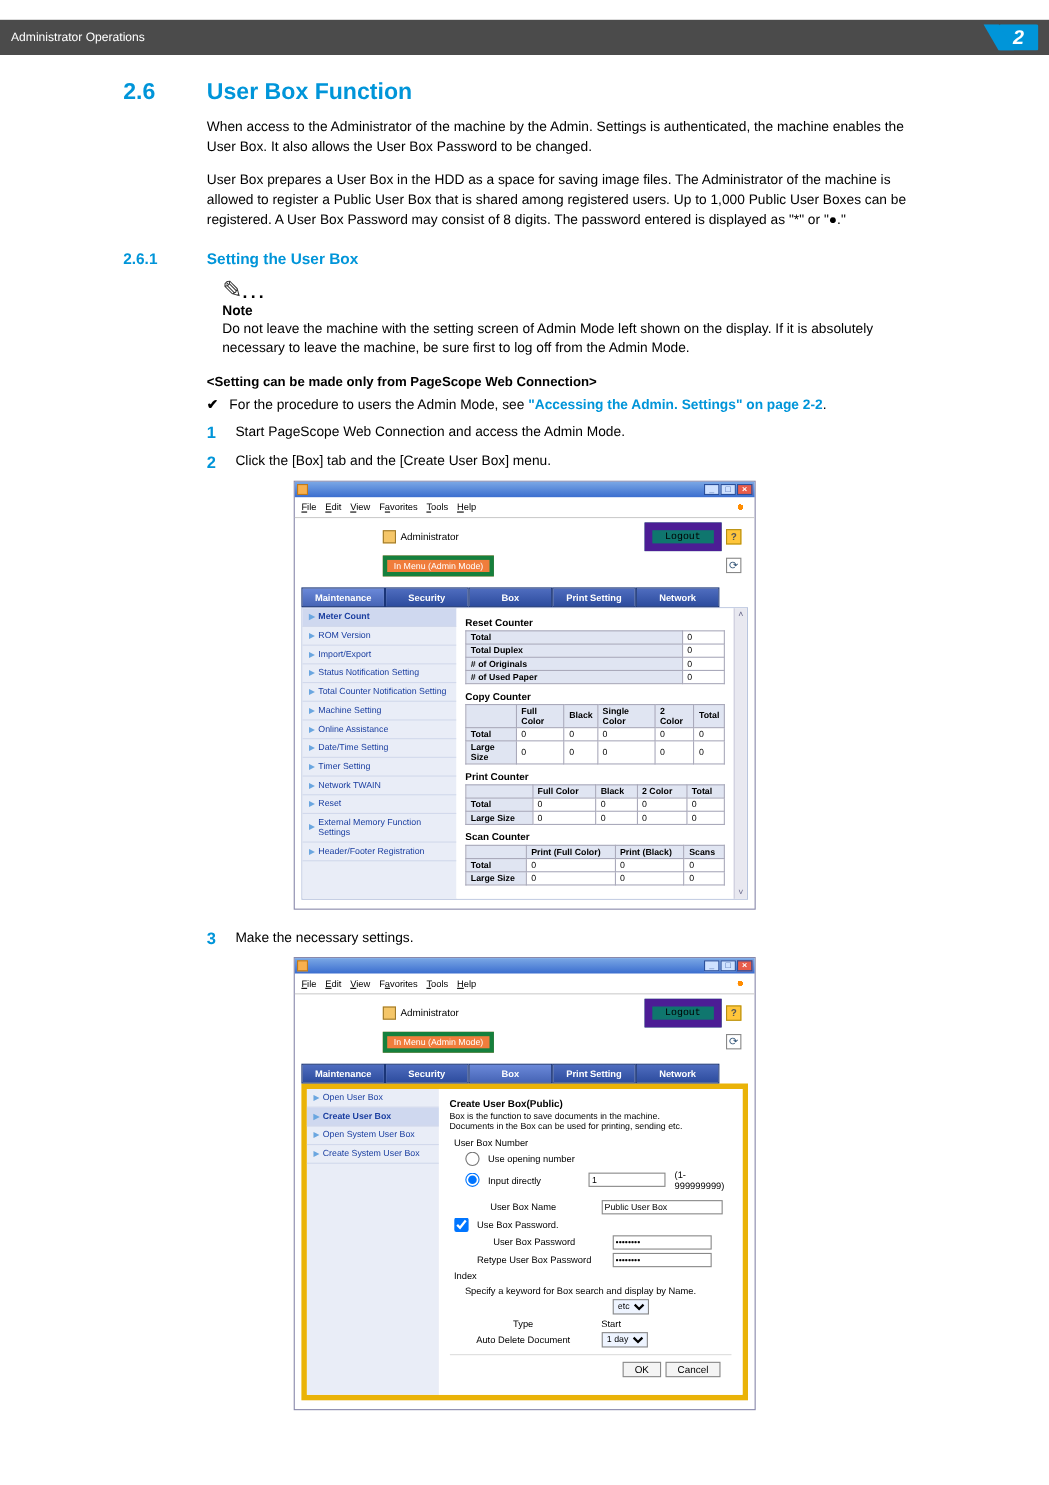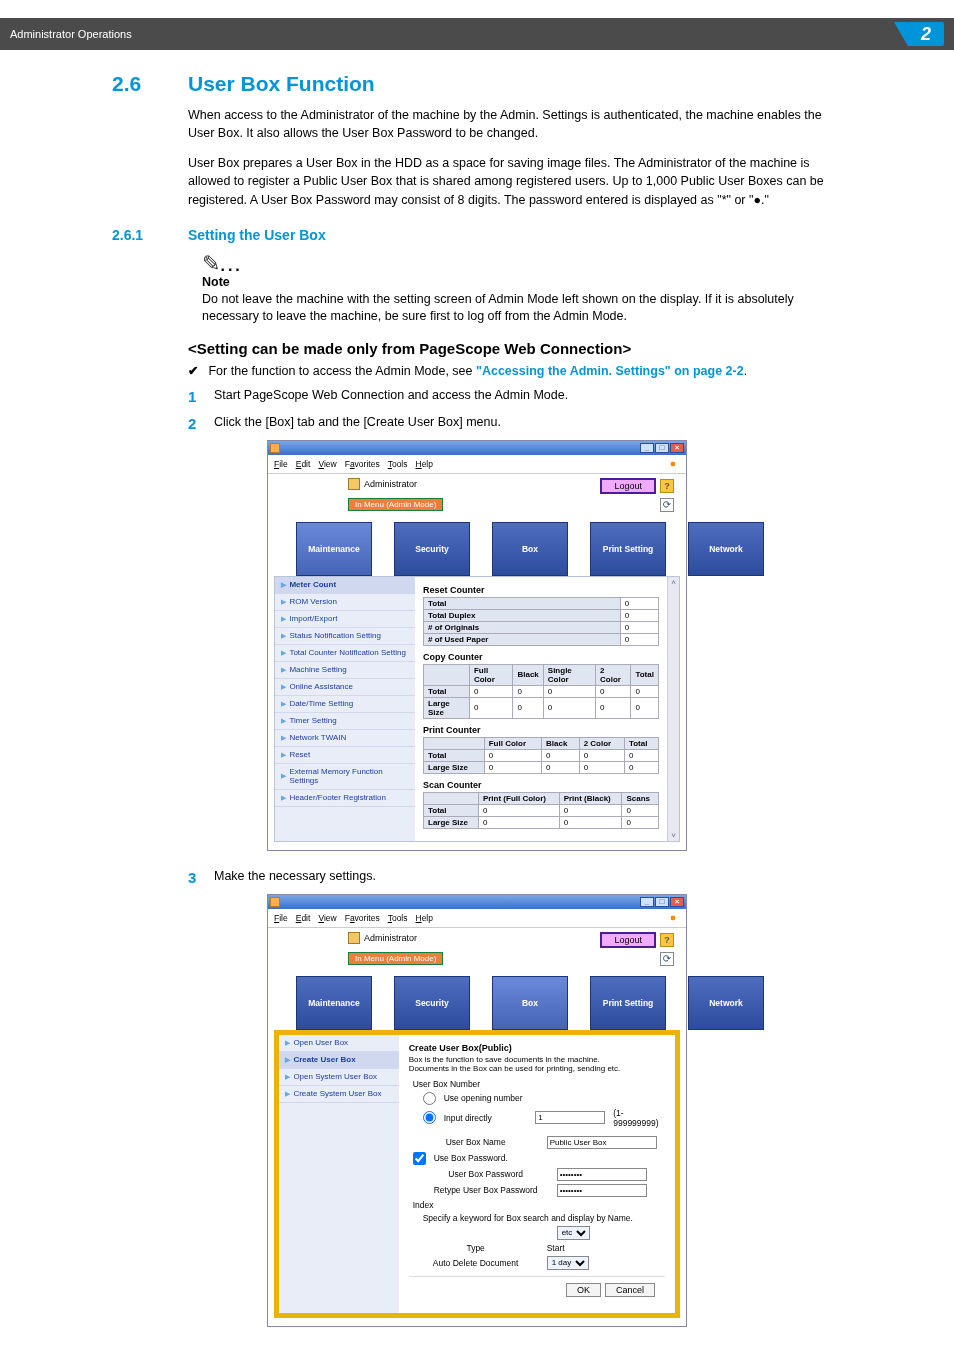--- a/index.html
+++ b/index.html
@@ -64,21 +64,21 @@
     font-size: 14px;
     font-weight: bold;
     margin: 18px 0 8px 0;
   }
   h3.subsec .num { display:inline-block; width:76px;}
   .note-block { margin-left: 90px; margin-bottom:14px; }
   .note-icon { font-size: 22px; color:#333; }
   .note-dots { letter-spacing: 3px; font-weight:bold; }
   .note-label { font-weight:bold; font-size:12.5px; margin-top:-2px; }
   .note-body { font-size:12.5px; line-height:1.4; margin-top:2px;}
-  .sub-heading { font-weight:bold; font-size:15px; margin:10px 0 6px 76px;}
+  .sub-heading { font-weight:bold; font-size:12px; margin:10px 0 6px 76px;}
   .check-line { font-size:12.5px; margin:4px 0 4px 76px; }
   .check-line .chk { font-weight:bold; margin-right:10px;}
   .link { color:#0095d9; font-weight:bold; }
   .step { display:flex; margin:10px 0 4px 76px; font-size:12.5px; align-items:flex-start;}
   .step .n { color:#0095d9; font-weight:bold; font-size:15px; width:26px; flex-shrink:0;}
   .screenshot-wrap { display:flex; justify-content:center; margin:8px 0 18px 0;}
   
   .win {
     width:420px;
     border:1px solid #88a;
@@ -98,30 +98,30 @@
   .titlebar .ticon{width:10px;height:10px;background:#f8b04e;border:1px solid #c07a1a;}
   .titlebar .btns{display:flex;gap:1px;}
   .titlebar .b{width:14px;height:10px;border:1px solid #2a4f9b;display:flex;align-items:center;justify-content:center;font-size:8px;font-weight:bold;}
   .titlebar .b.min{background:#cfe1ff;color:#2a4f9b;}
   .titlebar .b.max{background:#cfe1ff;color:#2a4f9b;}
   .titlebar .b.close{background:#e85c4a;color:#fff;}
   .menubar{display:flex;gap:8px;padding:2px 6px;border-bottom:1px solid #ccc;align-items:center;}
   .menubar span{font-size:8.5px;}
   .menubar span u{text-decoration:underline;}
   .menubar .flag{margin-left:auto;width:14px;height:14px;background:radial-gradient(circle,#ff8c00 25%,#fff 26%);border:0;}
-  .topstrip{display:flex;align-items:flex-start;justify-content:space-between;padding:4px 12px 2px 80px;position:relative;}
+  .topstrip{display:flex;align-items:center;justify-content:space-between;padding:4px 12px 2px 80px;position:relative;}
   .admin{display:flex;align-items:center;gap:4px;font-size:9px;}
   .admin .aicn{width:12px;height:12px;background:#f5c668;border:1px solid #a07a2a;}
-  .logout{background:#f0abfc;border:2px solid #4c1d95;padding:1px 12px;font-size:9px;}
+  .logout{background:#0f766e;border:7px solid #4c1d95;padding:1px 12px;font-size:9px;font-family:Liberation Mono, monospace;}
   .qmark{width:14px;height:14px;background:#ffc63b;border:1px solid #b79012;display:flex;align-items:center;justify-content:center;font-weight:bold;color:#555;font-size:9px;}
   .modestrip{padding:2px 12px 2px 80px;display:flex;align-items:center;justify-content:space-between;}
-  .modestrip .btn{background:#f07d3c;color:#fff;border:1px solid #15803d;padding:1px 6px;font-size:8px;}
+  .modestrip .btn{background:#f07d3c;color:#fff;border:4px solid #15803d;padding:1px 6px;font-size:8px;}
   .modestrip .refresh{width:14px;height:14px;border:1px solid #888;font-size:10px;display:flex;align-items:center;justify-content:center;color:#357;}
   .tabs{display:flex;margin:8px 6px 0 6px;}
-  .tab{flex:0 0 76px;text-align:center;padding:21px 2px;font-size:8.5px;font-weight:bold;color:#fff;background:linear-gradient(#4f6dbf,#2d4c9e);border:1px solid #1a3578;margin-left:22px;}
+  .tab{flex:0 0 76px;text-align:center;padding:3px 2px;font-size:8.5px;font-weight:bold;color:#fff;background:linear-gradient(#4f6dbf,#2d4c9e);border:1px solid #1a3578;}
   .tab.sel{background:linear-gradient(#6b89d9,#4664b5);}
   .panel{display:flex;margin:0 6px 8px 6px;border:5px solid #eab308;}
   .sidebar{width:140px;background:#e9edf7;}
   .sidebar .item{padding:3.5px 6px;font-size:8px;color:#1a3ea0;border-bottom:1px solid #d2d9ec;display:flex;align-items:center;gap:3px;}
   .sidebar .item.sel{background:#cfd8ef;font-weight:bold;}
   .sidebar .item .tri{color:#6aa6e0;font-size:7px;}
   .mainpane{flex:1;padding:6px 8px;background:#fff;}
   .mainpane .sectionlabel{font-weight:bold;font-size:9px;margin:2px 0 2px 0;}
   table.ct{border-collapse:collapse;width:100%;margin-bottom:6px;}
   table.ct th,table.ct td{border:1px solid #aab;font-size:8px;padding:1px 4px;text-align:left;}
@@ -167,21 +167,21 @@
 
   <div class="note-block">
     <div><span class="note-icon">✎</span><span class="note-dots">...</span></div>
     <div class="note-label">Note</div>
     <div class="note-body">Do not leave the machine with the setting screen of Admin Mode left shown on the display. If it is absolutely necessary to leave the machine, be sure first to log off from the Admin Mode.</div>
   </div>
 
   <div class="sub-heading">&lt;Setting can be made only from PageScope Web Connection&gt;</div>
 
   <div class="check-line">
-    <span class="chk">✔</span><span>For the function to access the Admin Mode, see </span><span class="link">"Accessing the Admin. Settings" on page 2-2</span><span>.</span>
+    <span class="chk">✔</span><span>For the procedure to users the Admin Mode, see </span><span class="link">"Accessing the Admin. Settings" on page 2-2</span><span>.</span>
   </div>
 
   <div class="step">
     <span class="n">1</span>
     <span>Start PageScope Web Connection and access the Admin Mode.</span>
   </div>
   <div class="step">
     <span class="n">2</span>
     <span>Click the [Box] tab and the [Create User Box] menu.</span>
   </div>

